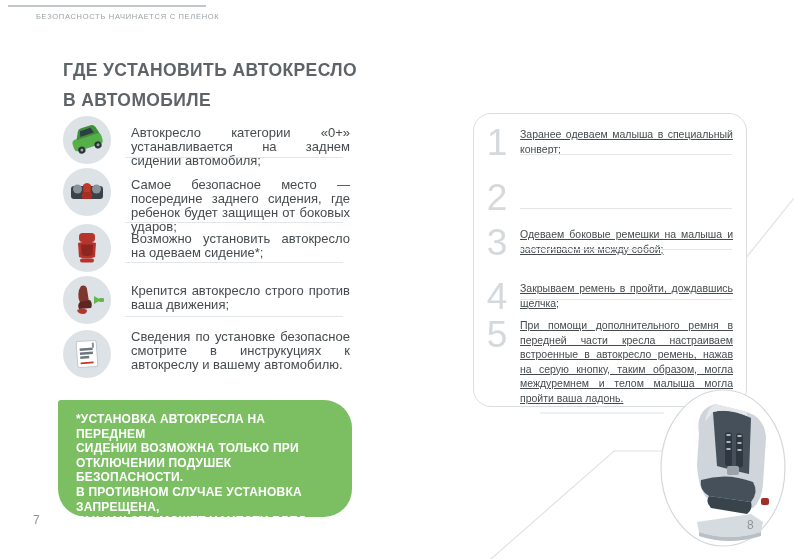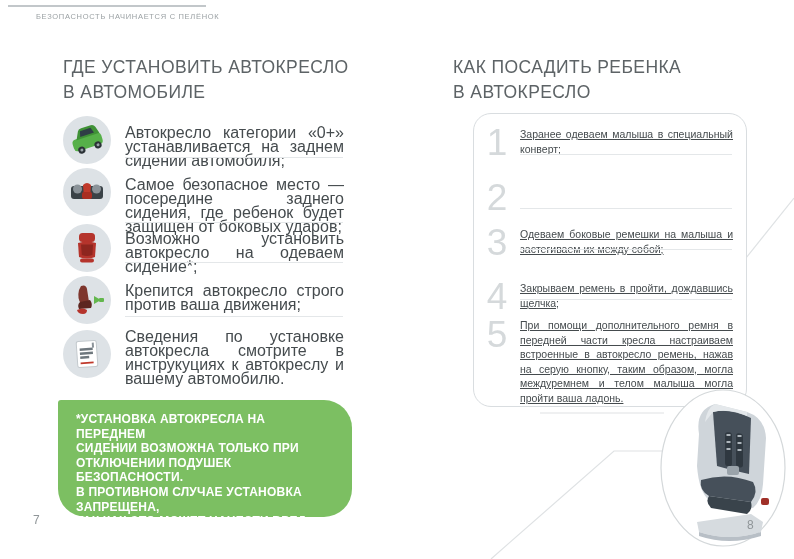--- a/index.html
+++ b/index.html
@@ -1,27 +1,27 @@
 <!DOCTYPE html>
 <html><head>
 <meta charset="utf-8">
 <style>
   html,body{margin:0;padding:0;background:#fff;}
   .page{position:relative;width:794px;height:559px;background:#ffffff;outline:1px solid #eceef0;
         font-family:"Liberation Sans","DejaVu Sans",sans-serif;overflow:hidden;padding-left:48px;}
   .accent-line{position:absolute;left:8px;top:5px;width:198px;height:2px;background:#c2c7ca;}
   .header{position:absolute;left:36px;top:12px;font-size:7.5px;letter-spacing:.7px;color:#9ba1a4;
           text-transform:uppercase;white-space:nowrap;}
-  .title{position:absolute;font-size:17.5px;font-weight:normal;color:#5d6366;line-height:25px;
+  .title{position:absolute;font-size:17.5px;font-weight:bold;color:#5d6366;line-height:30px;
          letter-spacing:.4px;text-transform:uppercase;white-space:pre-line;}
   .title.left{left:63px;top:55px;}
   .title.right{left:453px;top:55px;}
   .icon-circle{position:absolute;left:63px;width:48px;height:48px;border-radius:50%;
                background:#dde2e6;display:flex;align-items:center;justify-content:center;}
-  .item-text{position:absolute;left:125px;width:219px;font-size:16px;line-height:14px;
+  .item-text{position:absolute;left:131px;width:219px;font-size:13px;line-height:14px;
              color:#454b4e;text-align:justify;}
   .sep{position:absolute;height:1px;background:#e4e7e9;}
   .sep.l{left:125px;width:218px;}
   .sep.r{left:520px;width:212px;}
   .steps-card{position:absolute;left:473px;top:113px;width:272px;height:292px;
               border:1px solid #d9dde0;border-radius:18px;background:#fff;}
   .step-num{position:absolute;left:484px;width:26px;font-size:37px;font-weight:300;
             color:#d5d9db;line-height:34px;text-align:center;}
   .step-text{position:absolute;left:520px;width:213px;font-size:10.5px;line-height:14.5px;
              color:#454b4e;text-align:justify;text-decoration:underline;}
@@ -109,35 +109,33 @@
       <g transform="rotate(-4 20 20)">
         <rect x="10" y="7" width="20" height="26" rx="2" fill="#ffffff" stroke="#c3c9cd"></rect>
         <rect x="25.5" y="9" width="2" height="5" fill="#8b9399"></rect>
         <rect x="13" y="14" width="13" height="2.4" fill="#6e777d"></rect>
         <rect x="13" y="18" width="13" height="2.4" fill="#6e777d"></rect>
         <rect x="13" y="22" width="9" height="2.4" fill="#6e777d"></rect>
         <rect x="13" y="28" width="13" height="1.8" fill="#c0392b"></rect>
       </g>
     </svg>
   </div>
-  <div class="item-text" style="top:330px">Сведения по установке автокресла смотрите в инструкуциях к автокреслу и вашему автомобилю.</div>
+  <div class="item-text" style="top:330px">Сведения по установке безопасное смотрите в инструкуциях к автокреслу и вашему автомобилю.</div>
 
   <div class="note-box">
     <div class="note-text">*УСТАНОВКА АВТОКРЕСЛА НА ПЕРЕДНЕМ
 СИДЕНИИ ВОЗМОЖНА ТОЛЬКО ПРИ
 ОТКЛЮЧЕНИИ ПОДУШЕК БЕЗОПАСНОСТИ.
 В ПРОТИВНОМ СЛУЧАЕ УСТАНОВКА ЗАПРЕЩЕНА,
 ТАК КАК ЭТО МОЖЕТ НАНЕСТИ ВРЕД РЕБЕНКУ
 В СЛУЧАЕ АВАРИИ.</div>
   </div>
 
   <div class="page-num p7">7</div>
 
-  <div class="title right">КАК ПОСАДИТЬ РЕБЕНКА
-В АВТОКРЕСЛО</div>
 
   <div class="steps-card"></div>
 
   <div class="step-num" style="top:126px">1</div>
   <div class="step-text" style="top:127px">Заранее одеваем малыша в специальный конверт;</div>
   <div class="sep r" style="top:154px"></div>
 
   <div class="step-num" style="top:181px">2</div>
   <div class="sep r" style="top:208px"></div>
 

